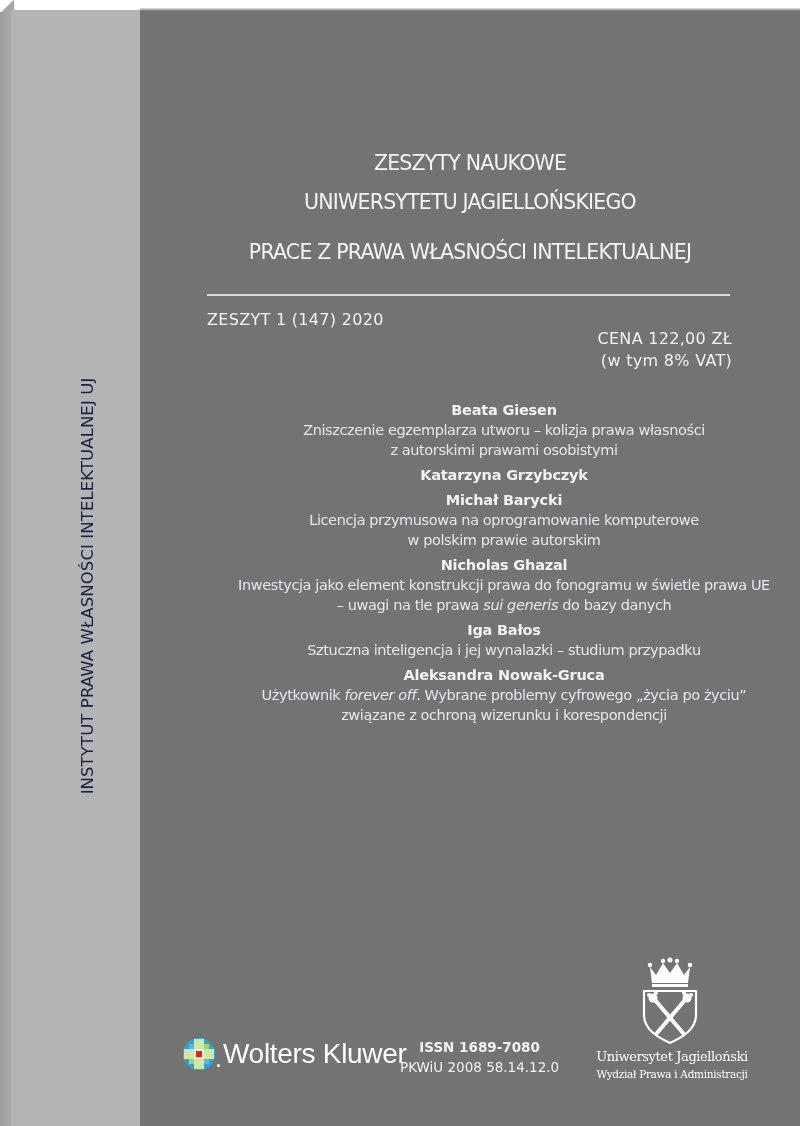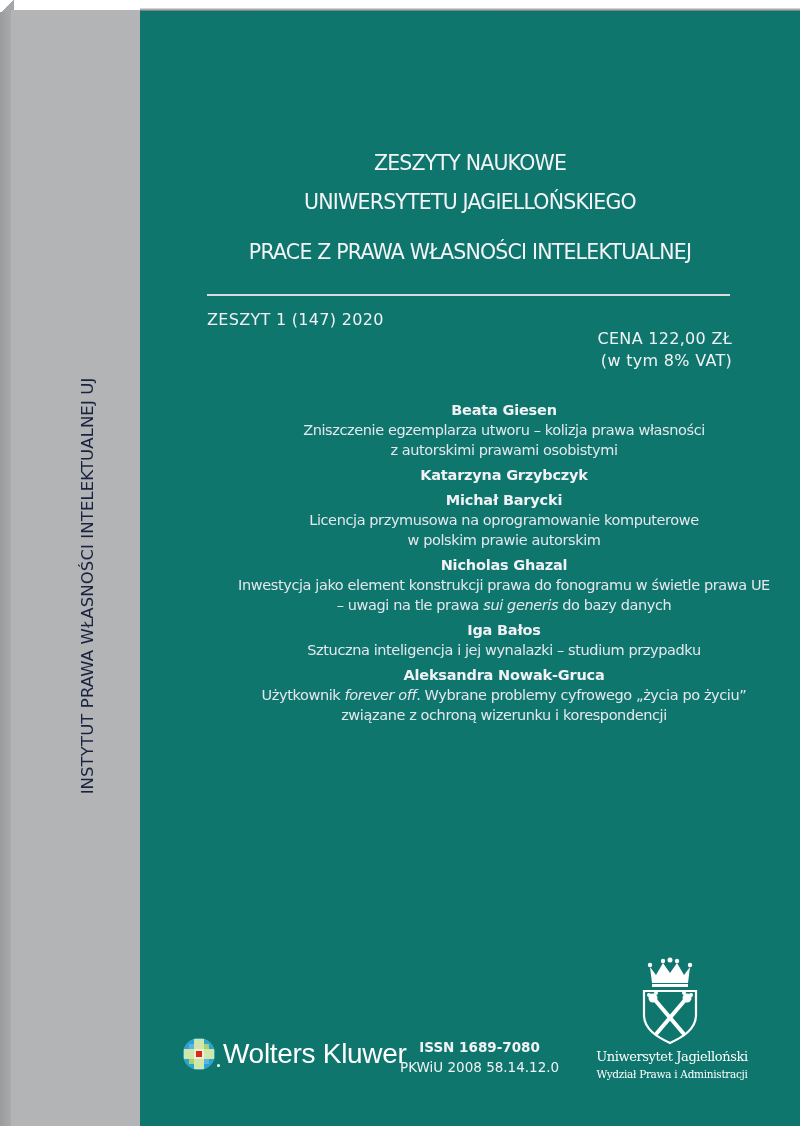--- a/index.html
+++ b/index.html
@@ -27,21 +27,21 @@
     color: #1b2240;
     font-family: "DejaVu Sans", sans-serif;
     font-size: 16.5px; letter-spacing: 0.1px;
   }
   .top-line {
     position: absolute; left: 140px; top: 8px; width: 660px; height: 3px;
     background: linear-gradient(180deg, #e8e8e8, #6b6e78);
   }
   .cover {
     position: absolute; left: 140px; top: 11px; width: 660px; height: 1115px;
-    background: #0f766e;
+    background: #737373;
     color: #f1f2f6;
   }
   .title1, .title2, .title3 {
     position: absolute; left: 0; width: 660px; text-align: center;
     font-family: "DejaVu Sans", sans-serif; font-size: 20.5px; letter-spacing: -0.8px;
     color: #f4f4f7;
   }
   .title1 { top: 140px; }
   .title2 { top: 179px; }
   .title3 { top: 229px; }

